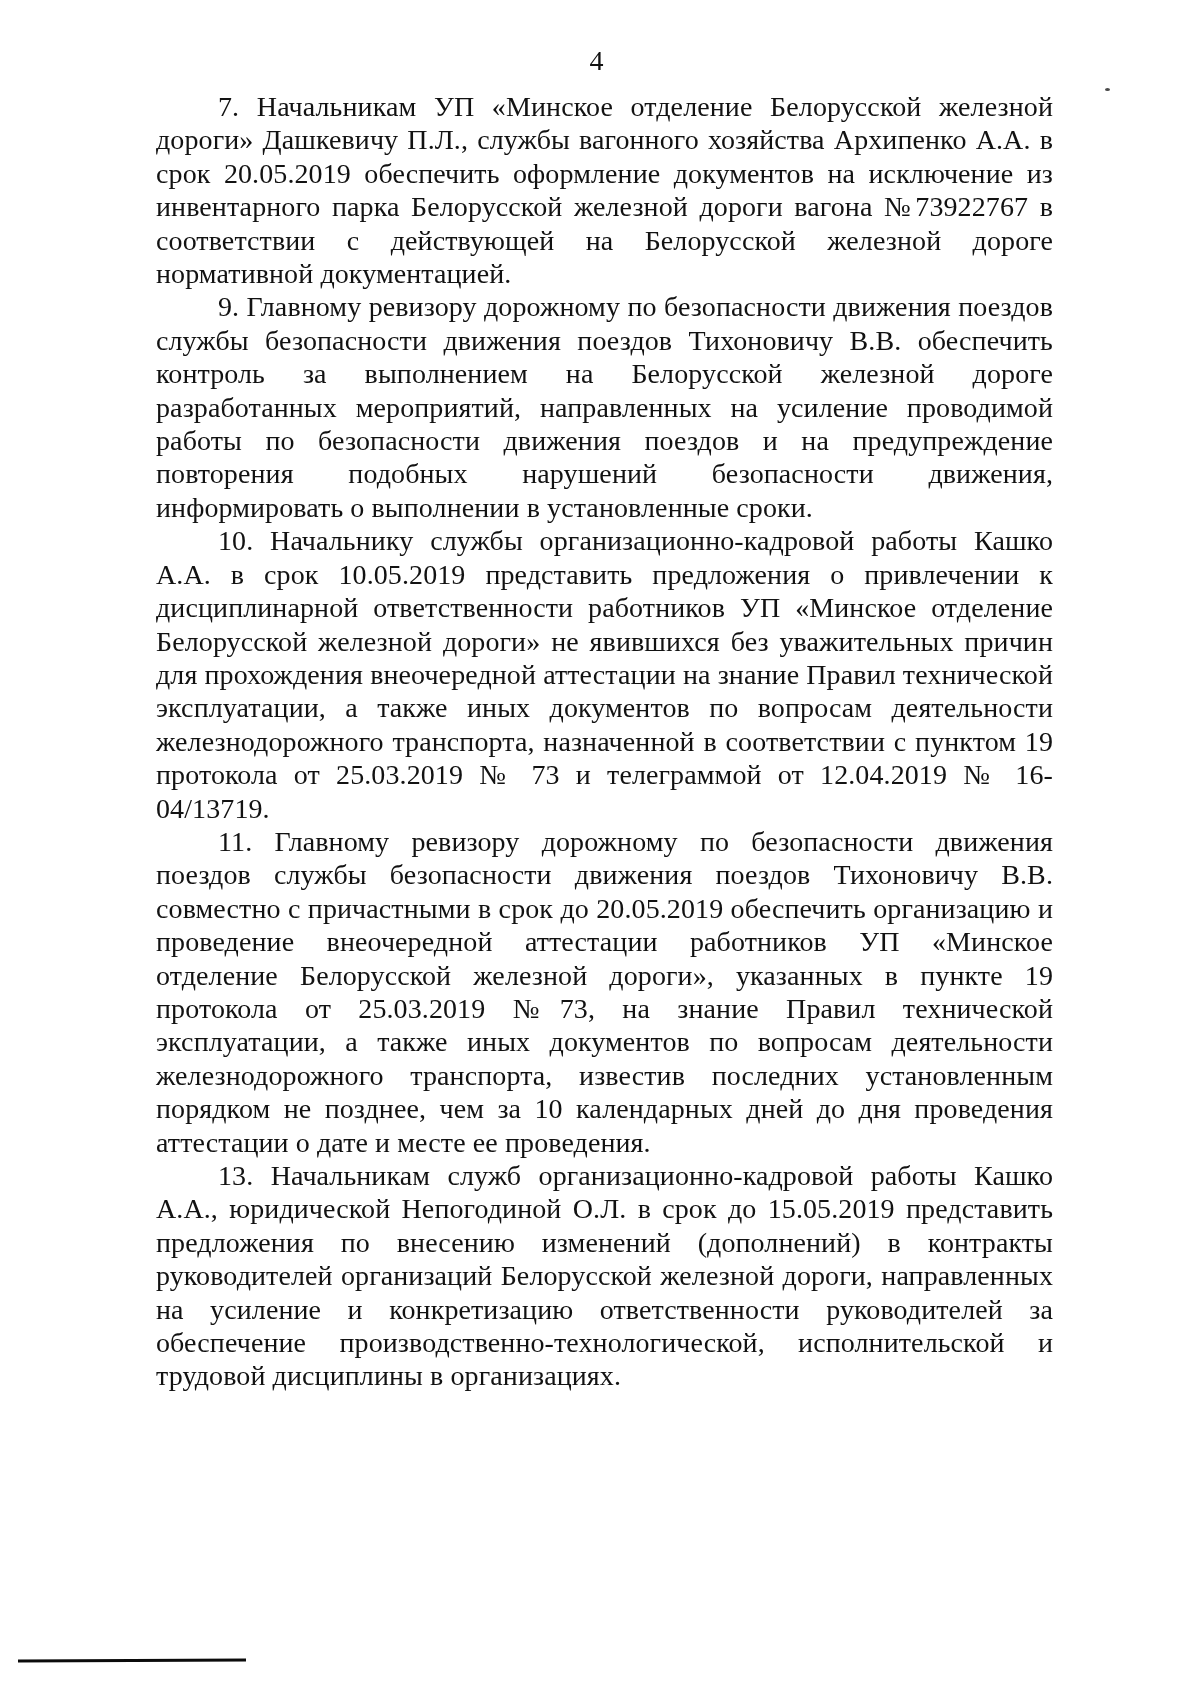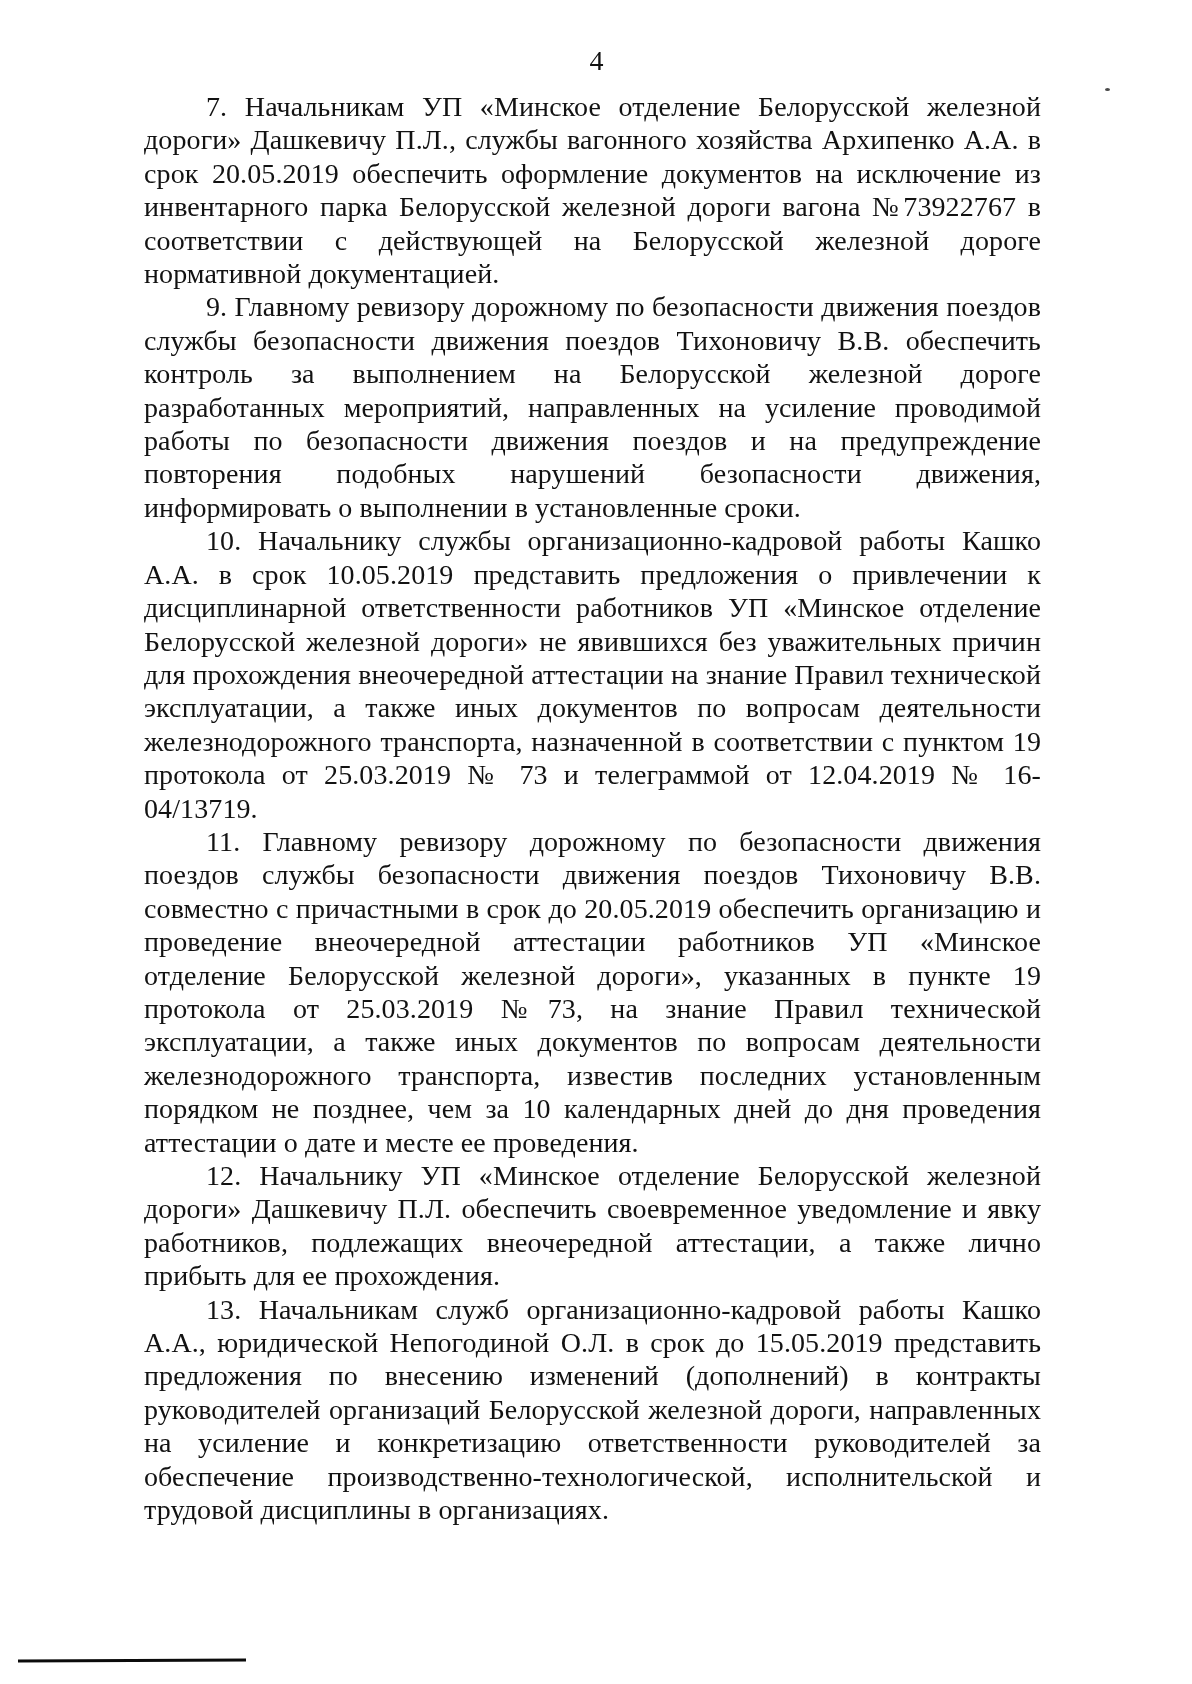--- a/index.html
+++ b/index.html
@@ -21,21 +21,21 @@
     top: 44px;
     left: 148px;
     width: 897px;
     text-align: center;
     font-size: 28px;
     line-height: 33px;
   }
   .body-text {
     position: absolute;
     top: 90px;
-    left: 144px;
+    left: 156px;
     width: 897px;
   }
   .body-text p {
     margin: 0;
     font-size: 28px;
     line-height: 33.4px;
     text-align: justify;
     text-indent: 62px;
     letter-spacing: 0.1px;
   }
@@ -65,19 +65,18 @@
 
   <div class="page-number">4</div>
 
   <div class="scan-speck"></div>
 
   <div class="body-text">
     <p>7. Начальникам УП «Минское отделение Белорусской железной дороги» Дашкевичу П.Л., службы вагонного хозяйства Архипенко А.А. в срок 20.05.2019 обеспечить оформление документов на исключение из инвентарного парка Белорусской железной дороги вагона №73922767 в соответствии с действующей на Белорусской железной дороге нормативной документацией.</p>
     <p>9. Главному ревизору дорожному по безопасности движения поездов службы безопасности движения поездов Тихоновичу В.В. обеспечить контроль за выполнением на Белорусской железной дороге разработанных мероприятий, направленных на усиление проводимой работы по безопасности движения поездов и на предупреждение повторения подобных нарушений безопасности движения, информировать о выполнении в установленные сроки.</p>
     <p>10. Начальнику службы организационно-кадровой работы Кашко А.А. в срок 10.05.2019 представить предложения о привлечении к дисциплинарной ответственности работников УП «Минское отделение Белорусской железной дороги» не явившихся без уважительных причин для прохождения внеочередной аттестации на знание Правил технической эксплуатации, а также иных документов по вопросам деятельности железнодорожного транспорта, назначенной в соответствии с пунктом 19 протокола от 25.03.2019 № 73 и телеграммой от 12.04.2019 № 16-04/13719.</p>
     <p>11. Главному ревизору дорожному по безопасности движения поездов службы безопасности движения поездов Тихоновичу В.В. совместно с причастными в срок до 20.05.2019 обеспечить организацию и проведение внеочередной аттестации работников УП «Минское отделение Белорусской железной дороги», указанных в пункте 19 протокола от 25.03.2019 №73, на знание Правил технической эксплуатации, а также иных документов по вопросам деятельности железнодорожного транспорта, известив последних установленным порядком не позднее, чем за 10 календарных дней до дня проведения аттестации о дате и месте ее проведения.</p>
-    <p>12. Начальнику УП «Минское отделение Белорусской железной дороги» Дашкевичу П.Л. обеспечить своевременное уведомление и явку работников, подлежащих внеочередной аттестации, а также лично прибыть для ее прохождения.</p>
     <p>13. Начальникам служб организационно-кадровой работы Кашко А.А., юридической Непогодиной О.Л. в срок до 15.05.2019 представить предложения по внесению изменений (дополнений) в контракты руководителей организаций Белорусской железной дороги, направленных на усиление и конкретизацию ответственности руководителей за обеспечение производственно-технологической, исполнительской и трудовой дисциплины в организациях.</p>
   </div>
 
   <div class="scan-line"></div>
 
 </div>
 
 </body></html>

